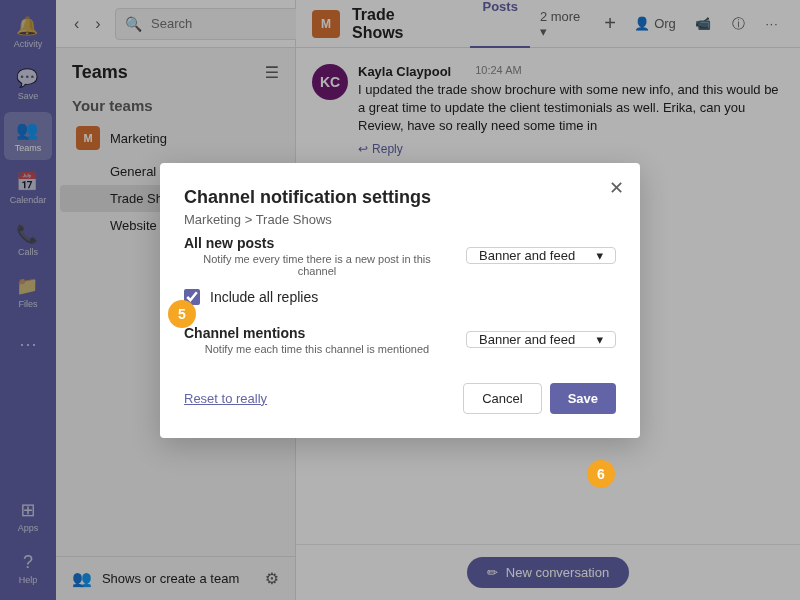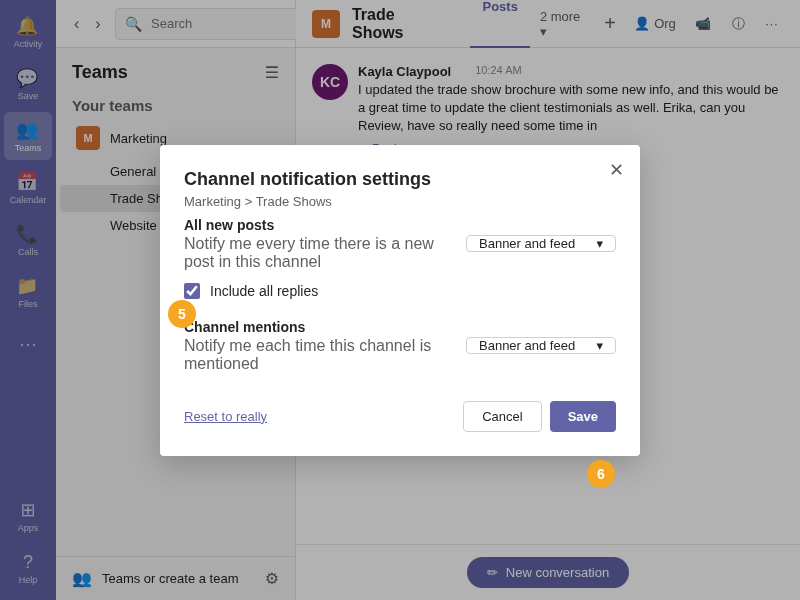--- a/index.html
+++ b/index.html
@@ -140,21 +140,21 @@
     .modal-title { font-size: 18px; font-weight: 700; color: #252525; margin-bottom: 4px; }
     .modal-breadcrumb { font-size: 13px; color: #616161; margin-bottom: 8px; }
     .modal-close {
       position: absolute; top: 16px; right: 16px; background: none; border: none;
       font-size: 18px; color: #616161; cursor: pointer; line-height: 1;
     }
     .modal-section { margin-bottom: 20px; }
     .modal-section-row { display: flex; align-items: center; justify-content: space-between; gap: 16px; }
     .modal-section-info { flex: 1; }
     .modal-section-title { font-size: 14px; font-weight: 600; color: #252525; margin-bottom: 2px; }
-    .modal-section-desc { font-size: 16px; color: #616161; }
+    .modal-section-desc { font-size: 11px; color: #616161; text-align: center; }
     .dropdown-btn {
       display: flex; align-items: center; gap: 8px; border: 1px solid #d0d0d0; border-radius: 4px;
       padding: 0 12px; background: #fff; cursor: pointer; font-size: 13px; color: #252525;
       min-width: 150px; justify-content: space-between;
     }
     .checkbox-row { display: flex; align-items: center; gap: 10px; margin: 4px 0; }
     .checkbox-input { width: 16px; height: 16px; accent-color: #6264a7; cursor: pointer; }
     .checkbox-label { font-size: 14px; color: #252525; cursor: pointer; }
     .modal-footer { display: flex; align-items: center; justify-content: space-between; margin-top: 28px; }
     .reset-link { font-size: 13px; color: #6264a7; cursor: pointer; text-decoration: underline; background: none; border: none; }
@@ -258,21 +258,21 @@
     </div>
     <div class="sidebar-sub-item active">
       <span class="sidebar-sub-text">Trade Shows</span>
     </div>
     <div class="sidebar-sub-item">
       <span class="sidebar-sub-text">Website</span>
     </div>
     <div class="rail-spacer"></div>
     <div class="sidebar-footer">
       <span class="sidebar-footer-icon">👥</span>
-      <span class="sidebar-footer-text">Teams or create a team</span>
+      <span class="sidebar-footer-text">Shows or create a team</span>
       <span class="sidebar-footer-gear">⚙</span>
     </div>
   </div>
 
   <div class="main-content">
 
     <div class="channel-header">
       <div class="channel-avatar">M</div>
       <span class="channel-name">Trade Shows</span>
       <div class="channel-tabs">

